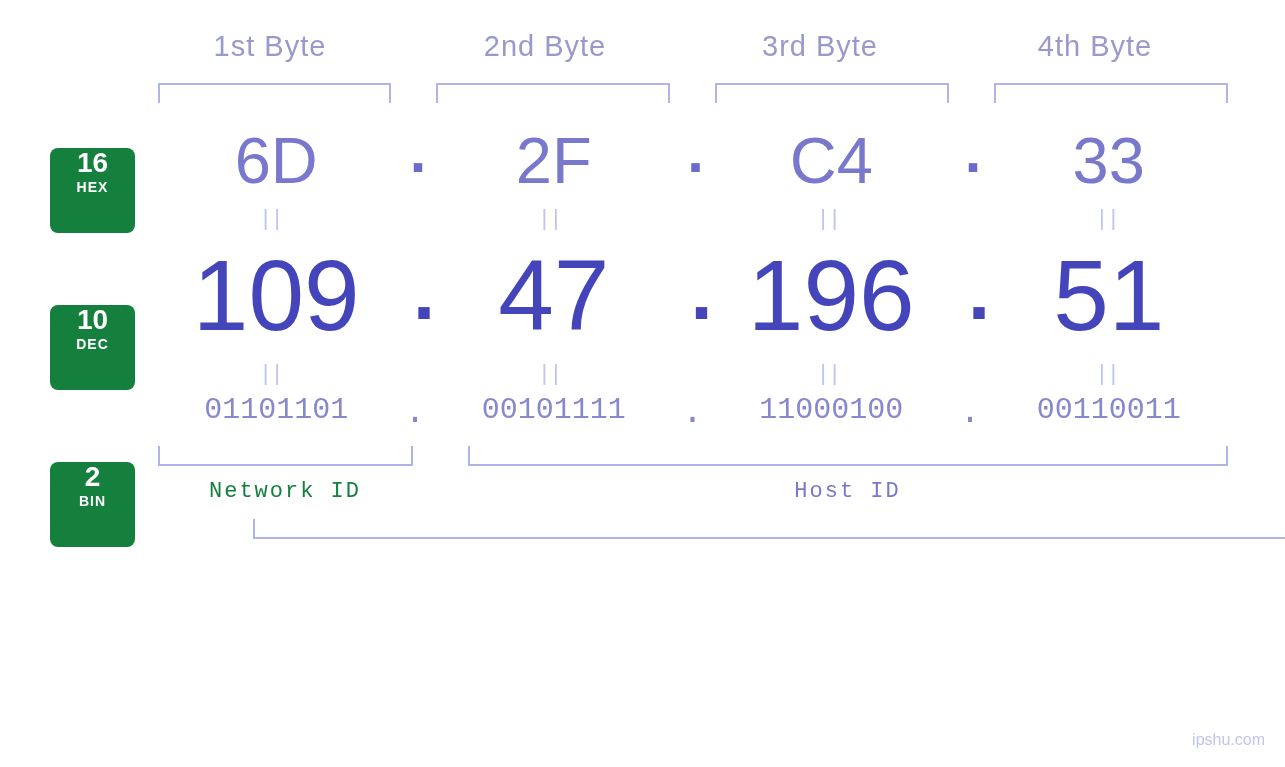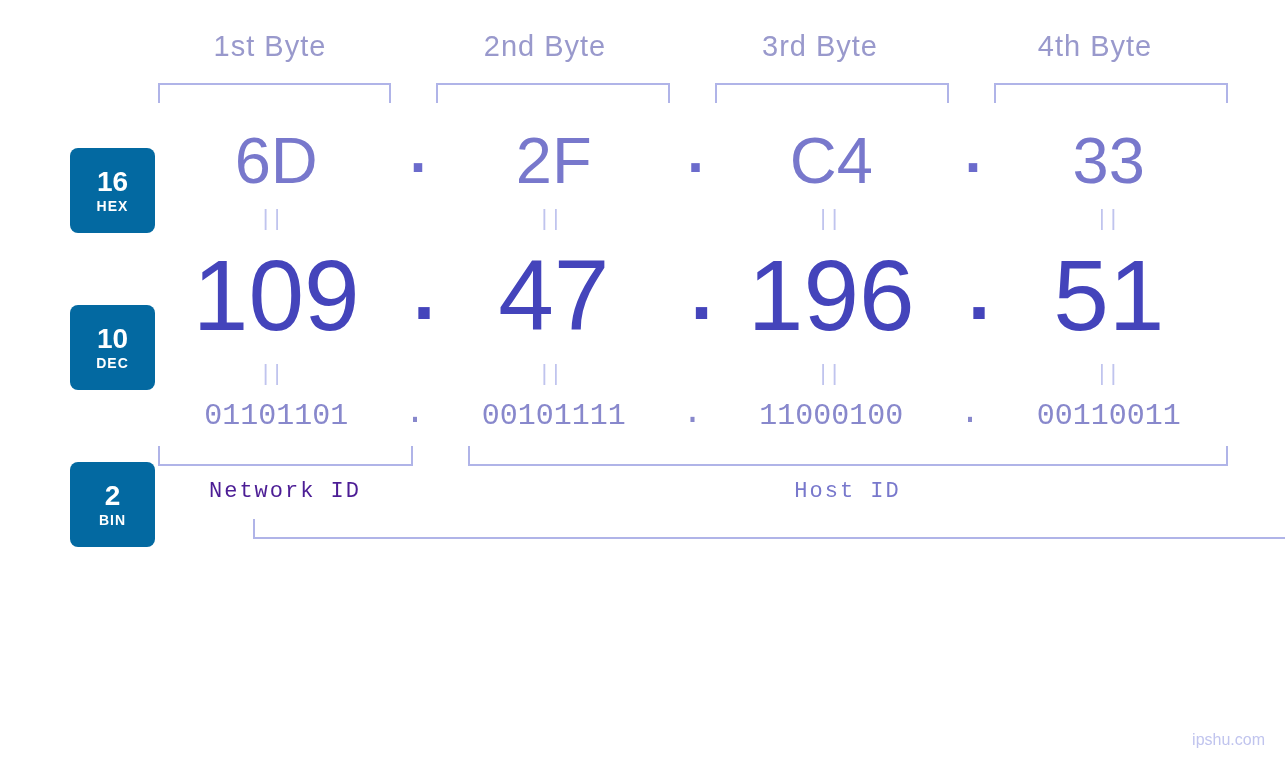--- a/index.html
+++ b/index.html
@@ -21,30 +21,28 @@
       flex-direction: column;
       align-items: center;
     }
 
     
     .badge {
       position: absolute;
       left: 50px;
       width: 85px;
       height: 85px;
-      background: #0369a1;
+      background: #15803d;
       border-radius: 8px;
       display: flex;
       flex-direction: column;
       align-items: center;
-      justify-content: center;
       color: white;
       font-family: Arial, sans-serif;
       font-weight: bold;
-      margin-left: 20px;
     }
 
     .badge-number {
       font-size: 28px;
       line-height: 1.1;
     }
 
     .badge-label {
       font-size: 14px;
       letter-spacing: 1px;
@@ -221,21 +219,21 @@
     .id-labels {
       display: flex;
       width: 1080px;
       margin-left: 100px;
       margin-top: 8px;
     }
 
     .network-id-label {
       width: 255px;
       text-align: center;
-      color: #4c1d95;
+      color: #15803d;
       font-size: 22px;
       font-family: 'Courier New', monospace;
       letter-spacing: 2px;
       margin-left: 5px;
     }
 
     .host-id-label {
       flex: 1;
       text-align: center;
       color: #7878cc;
@@ -388,21 +386,21 @@
     <div class="equals-group">
         <span class="equals">||</span>
       </div>
     <div class="spacer"></div>
     <div class="equals-group">
         <span class="equals">||</span>
       </div>
   </div>
 
   <div class="data-row">
-    <div class="data-row-content" style="align-items:center;">
+    <div class="data-row-content" style="align-items:flex-start;">
       <div class="byte-value">
         <span class="bin-value">01101101</span>
       </div>
       <div class="bin-dot">.</div>
       <div class="byte-value">
         <span class="bin-value">00101111</span>
       </div>
       <div class="bin-dot">.</div>
       <div class="byte-value">
         <span class="bin-value">11000100</span>

